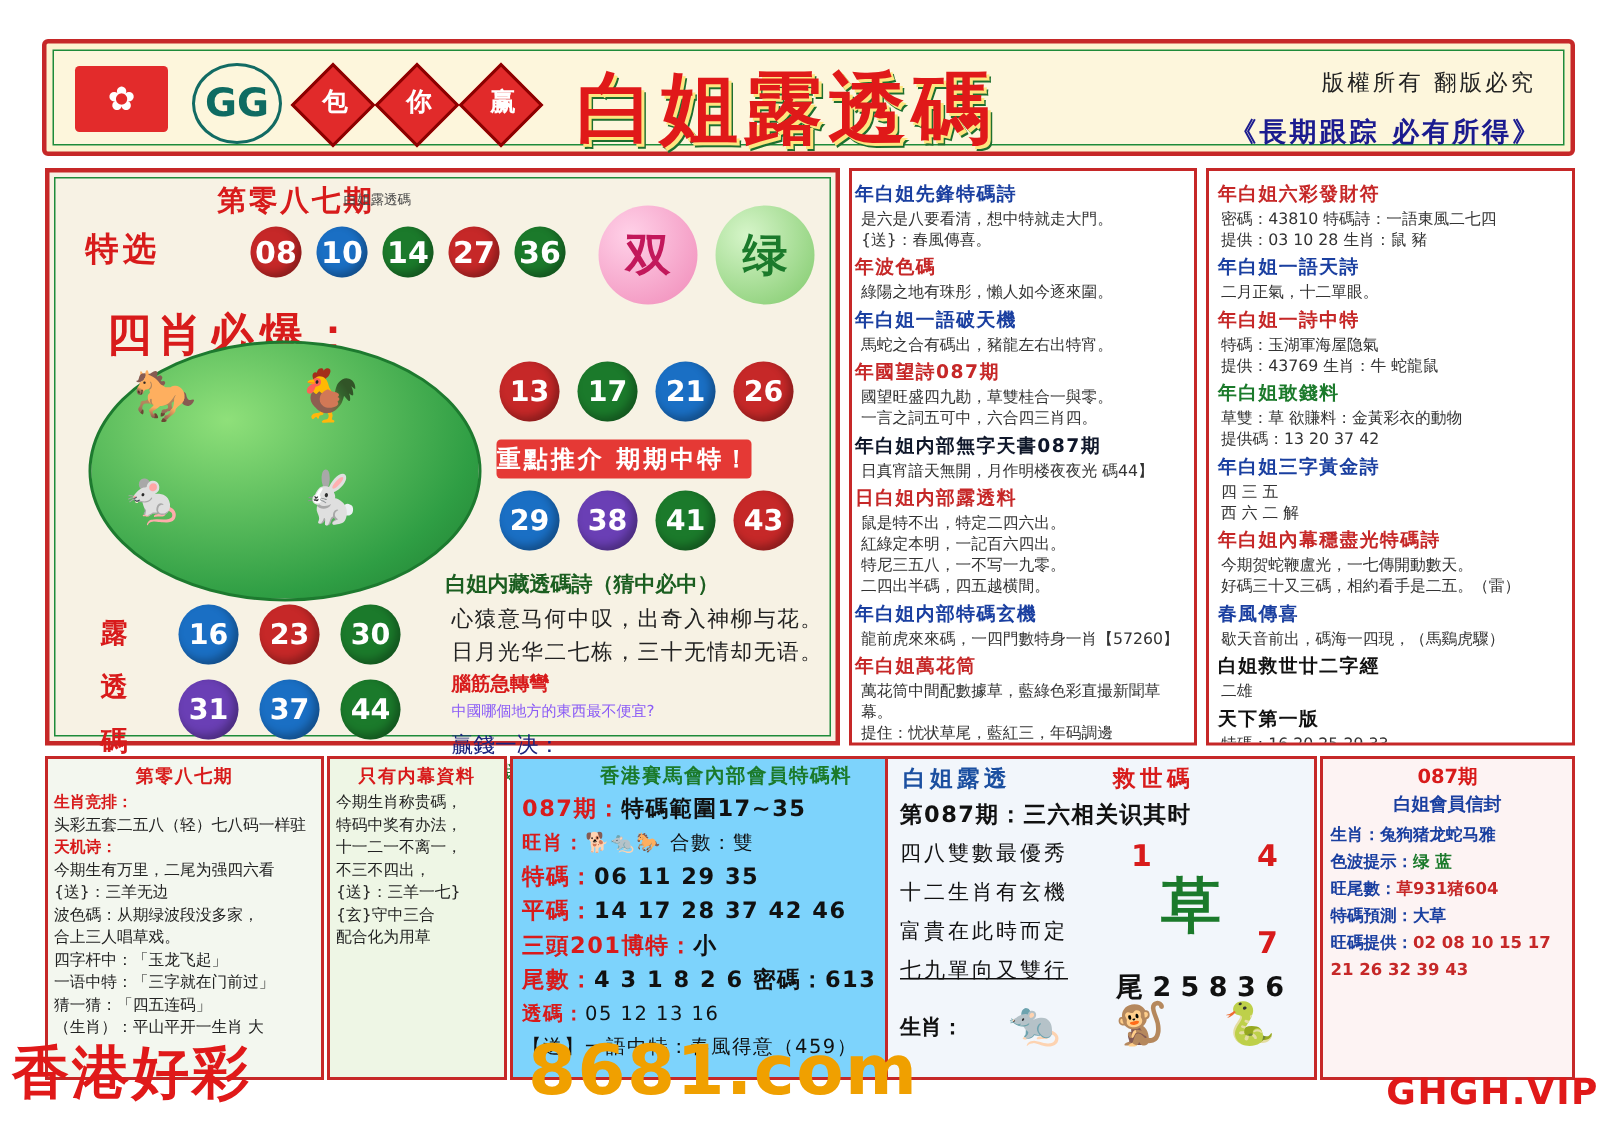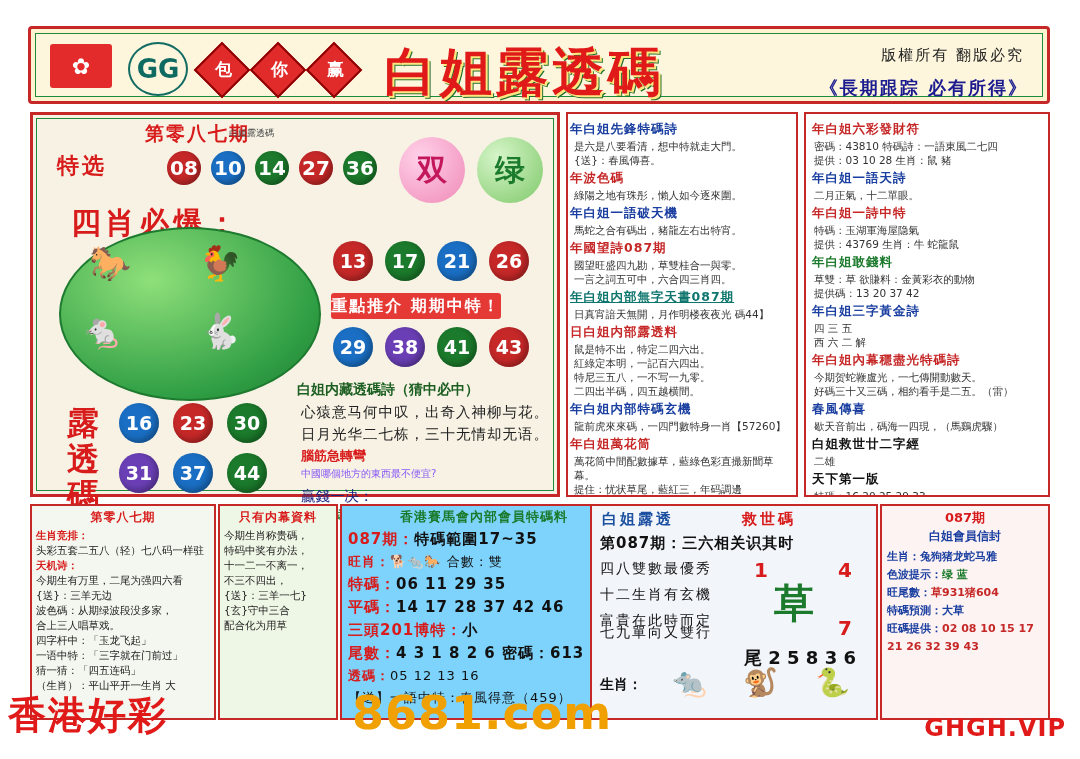--- a/index.html
+++ b/index.html
@@ -115,21 +115,21 @@
 
   .poem-head{position:absolute;left:264px;top:266px;font-size:14px;color:#1b5e20;font-weight:bold;}
   .poem-line{position:absolute;left:268px;font-size:14.5px;color:#222;letter-spacing:1px;}
   .pl1{top:288px;} .pl2{top:310px;}
   .naojin{position:absolute;left:268px;top:332px;font-size:13px;color:#d81b1b;font-weight:bold;}
   .q1{position:absolute;left:268px;top:352px;font-size:10px;color:#8b5cf6;}
   .q2{position:absolute;left:268px;top:372px;font-size:14.5px;color:#1a237e;}
   .q3{position:absolute;left:268px;top:392px;font-size:14px;color:#1b7a2b;}
 
   .lutouma{
-    position:absolute;left:34px;top:290px;font-size:32px;font-weight:bold;color:#d81b1b;
+    position:absolute;left:34px;top:290px;font-size:18px;font-weight:bold;color:#d81b1b;
     line-height:36px;letter-spacing:2px;width:34px;
   }
   .row4 .ball{width:40px;height:40px;font-size:19px;top:288px;}
   .r4b0{left:86px;} .r4b1{left:140px;} .r4b2{left:194px;}
   .row5 .ball{width:40px;height:40px;font-size:19px;top:338px;}
   .r5b0{left:86px;} .r5b1{left:140px;} .r5b2{left:194px;}
 
   
   .mid-panel{
     position:absolute;left:566px;top:112px;width:232px;height:385px;
@@ -164,21 +164,21 @@
   .b-red{color:#d81b1b;font-weight:bold;}
 
   .b3-head{font-size:13px;font-weight:bold;color:#1b7a2b;text-align:center;margin:2px 0 3px;letter-spacing:1px;}
   .b3-line{font-size:13px;color:#111;margin:4px 6px;letter-spacing:1px;}
   .b3-big{font-size:15px;font-weight:bold;color:#111;}
 
   .b4-head1{position:absolute;left:10px;top:4px;font-size:15px;font-weight:bold;color:#1b4fa0;letter-spacing:3px;}
   .b4-head2{position:absolute;left:150px;top:4px;font-size:15px;font-weight:bold;color:#d81b1b;letter-spacing:3px;}
   .b4-title{position:absolute;left:8px;top:28px;font-size:15px;font-weight:bold;color:#111;letter-spacing:1px;}
   .b4-poem{position:absolute;left:8px;font-size:14px;color:#111;letter-spacing:2px;}
-  .b4p1{top:54px;} .b4p2{top:80px;} .b4p3{top:106px;} .b4p4{top:118px;}
+  .b4p1{top:54px;} .b4p2{top:80px;} .b4p3{top:106px;} .b4p4{top:132px;text-decoration:underline;}
   .b4-char{position:absolute;left:182px;top:70px;font-size:40px;font-weight:bold;color:#1b7a2b;}
   .b4-n1{position:absolute;left:162px;top:52px;font-size:20px;color:#d81b1b;font-weight:bold;}
   .b4-n2{position:absolute;left:246px;top:52px;font-size:20px;color:#d81b1b;font-weight:bold;}
   .b4-n3{position:absolute;left:246px;top:110px;font-size:20px;color:#d81b1b;font-weight:bold;}
   .b4-tail{position:absolute;left:152px;top:140px;font-size:18px;font-weight:bold;color:#111;}
   .b4-sx{position:absolute;left:8px;top:170px;font-size:14px;font-weight:bold;color:#111;}
   .b4-icons{position:absolute;left:80px;top:160px;font-size:28px;letter-spacing:14px;}
 
   .b5-head{font-size:13px;font-weight:bold;color:#d81b1b;text-align:center;margin:3px 0 1px;}
   .b5-sub{font-size:12px;font-weight:bold;color:#1a3fa0;text-align:center;margin-bottom:4px;}
@@ -287,21 +287,21 @@
       <div class="mp-title" style="color: rgb(26, 63, 160);">年白姐先鋒特碼詩</div>
       <div class="mp-body" style="white-space: pre-line;">是六是八要看清，想中特就走大門。
 {送}：春風傳喜。</div>
       <div class="mp-title" style="color: rgb(198, 40, 40);">年波色碼</div>
       <div class="mp-body" style="white-space: pre-line;">綠陽之地有珠彤，懶人如今逐來圍。</div>
       <div class="mp-title" style="color: rgb(26, 63, 160);">年白姐一語破天機</div>
       <div class="mp-body" style="white-space: pre-line;">馬蛇之合有碼出，豬龍左右出特宵。</div>
       <div class="mp-title" style="color: rgb(198, 40, 40);">年國望詩087期</div>
       <div class="mp-body" style="white-space: pre-line;">國望旺盛四九勘，草雙桂合一與零。
 一言之詞五可中，六合四三肖四。</div>
-      <div class="mp-title" style="color: #0f766e; text-decoration: underline;">年白姐内部無字天書087期</div>
+      <div class="mp-title" style="color: #0f172a;">年白姐内部無字天書087期</div>
       <div class="mp-body" style="white-space: pre-line;">日真宵諳天無開，月作明楼夜夜光 碼44】</div>
       <div class="mp-title" style="color: rgb(198, 40, 40);">日白姐内部露透料</div>
       <div class="mp-body" style="white-space: pre-line;">鼠是特不出，特定二四六出。
 紅綠定本明，一記百六四出。
 特尼三五八，一不写一九零。
 二四出半碼，四五越横間。</div>
       <div class="mp-title" style="color: rgb(26, 63, 160);">年白姐内部特碼玄機</div>
       <div class="mp-body" style="white-space: pre-line;">龍前虎來來碼，一四門數特身一肖【57260】</div>
       <div class="mp-title" style="color: rgb(198, 40, 40);">年白姐萬花筒</div>
       <div class="mp-body" style="white-space: pre-line;">萬花筒中間配數據草，藍綠色彩直撮新聞草幕。

